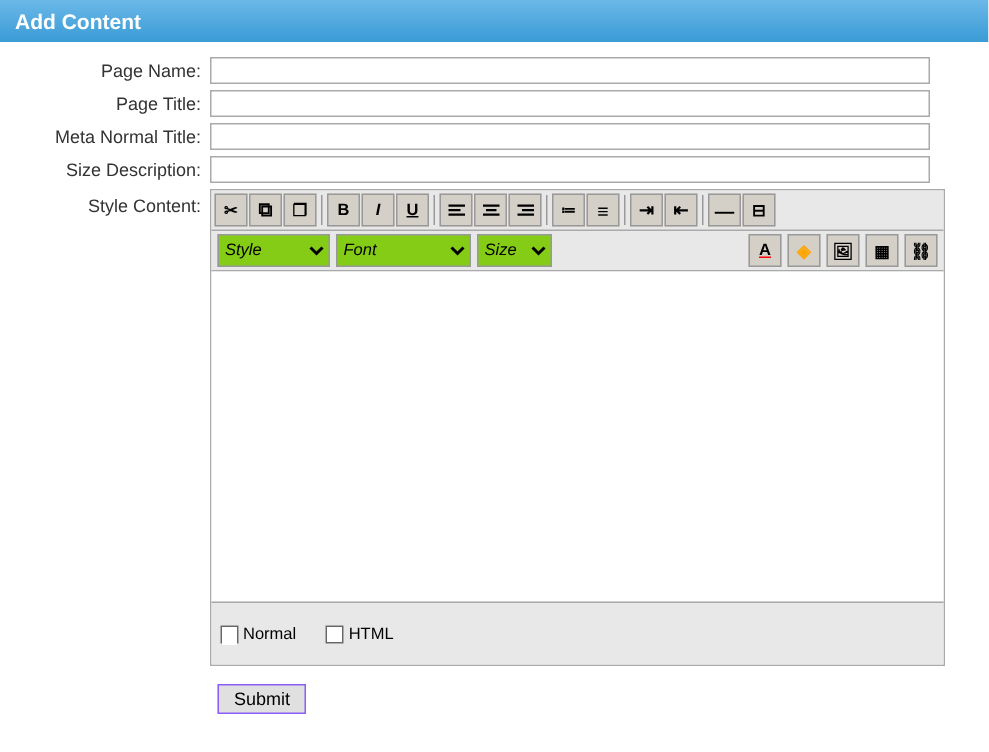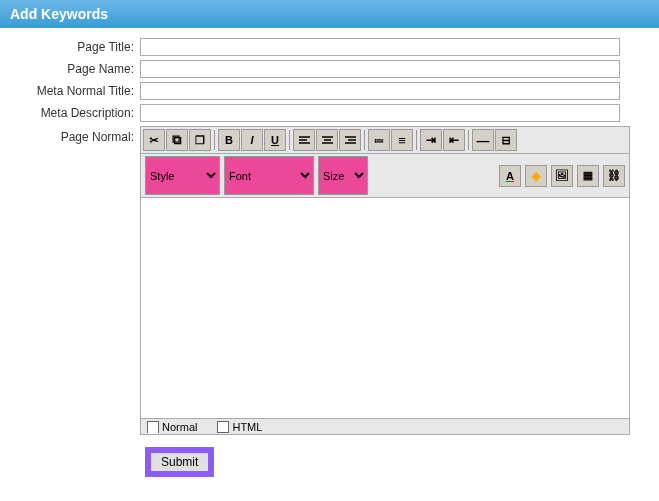--- a/index.html
+++ b/index.html
@@ -75,42 +75,43 @@
       color: #000;
       flex-shrink: 0;
     }
     .toolbar-sep {
       width: 1px;
       height: 20px;
       background: #999;
       margin: 0 2px;
     }
     .toolbar-select {
-      height: 39px;
+      height: 22px;
       font-size: 11px;
       border: 1px solid #999;
-      background: #ec4899;
-      cursor: pointer;
+      background: #84cc16;
+      cursor: pointer;
+      font-style: italic;
     }
     .style-select { width: 75px; }
     .font-select  { width: 90px; }
     .size-select  { width: 50px; }
     .editor-body {
       background: #fff;
       height: 220px;
       width: 100%;
     }
     .editor-footer {
       background: #e8e8e8;
       border-top: 1px solid #aaa;
       display: flex;
       align-items: center;
       padding: 2px 6px;
       gap: 20px;
-      height: 16px;
+      height: 42px;
     }
     .footer-tab {
       display: flex;
       align-items: center;
       gap: 3px;
       font-size: 11px;
       cursor: pointer;
     }
     .footer-tab-box {
       width: 12px;
@@ -128,61 +129,61 @@
       right: 0;
       height: 2px;
       background: #fff;
     }
     .submit-btn {
       margin-top: 6px;
       margin-left: 0;
       padding: 2px 10px;
       font-size: 12px;
       cursor: pointer;
-      border: 6px solid #8b5cf6;
+      border: 1px solid #8b5cf6;
       background: #e0e0e0;
     }
     .content-row {
       display: flex;
       align-items: flex-start;
       margin-bottom: 4px;
     }
   </style>
 </head>
 <body>
 
 <div class="page-header">
-  <span>Add Keywords</span>
+  <span>Add Content</span>
 </div>
 
 <div class="form-area">
 
   <div class="form-row">
+    <span class="form-label">Page Name:</span>
+    <input class="form-input" type="text" style="">
+  </div>
+
+  <div class="form-row">
     <span class="form-label">Page Title:</span>
     <input class="form-input" type="text" style="">
   </div>
 
   <div class="form-row">
-    <span class="form-label">Page Name:</span>
-    <input class="form-input" type="text" style="">
-  </div>
-
-  <div class="form-row">
     <span class="form-label">Meta Normal Title:</span>
     <input class="form-input" type="text" style="">
   </div>
 
   <div class="form-row">
-    <span class="form-label">Meta Description:</span>
+    <span class="form-label">Size Description:</span>
     <input class="form-input" type="text" style="">
   </div>
 
 
   <div class="content-row">
-    <span class="form-label" style="padding-top:4px;">Page Normal:</span>
+    <span class="form-label" style="padding-top:4px;">Style Content:</span>
     <div class="editor-container">
 
       <div class="toolbar-row1">
         <button class="toolbar-btn" title="Cut">✂</button>
         <button class="toolbar-btn" title="Copy" style="font-size:13px;">⧉</button>
         <button class="toolbar-btn" title="Paste" style="font-size:11px;">❐</button>
         <div class="toolbar-sep"></div>
         <button class="toolbar-btn" title="Bold" style="font-weight:bold;">B</button>
         <button class="toolbar-btn" title="Italic" style="font-style:italic;">I</button>
         <button class="toolbar-btn" title="Underline" style="text-decoration:underline;">U</button>

